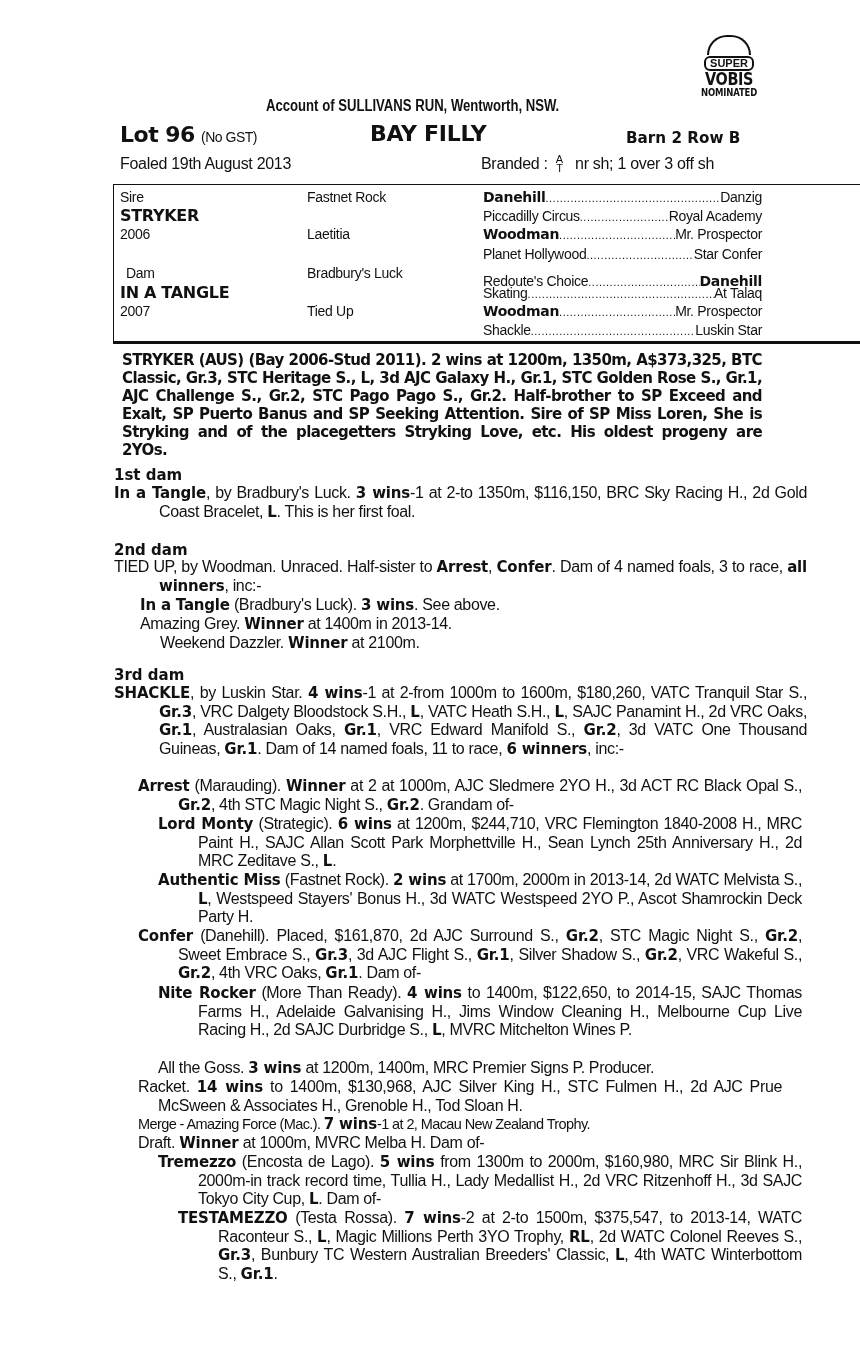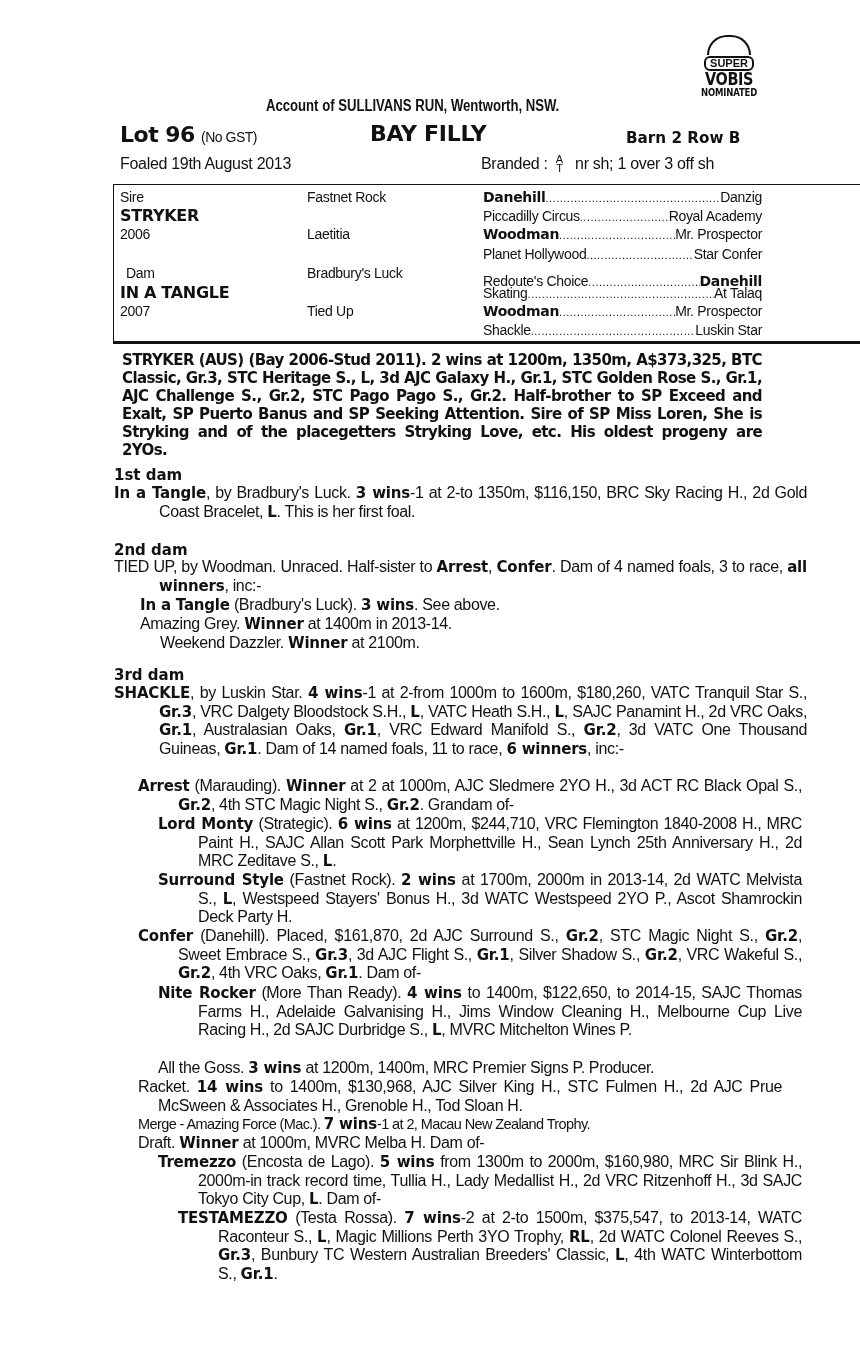--- a/index.html
+++ b/index.html
@@ -137,21 +137,21 @@
 <div class="sect" style="top:541px;">2nd dam</div>
 <div class="para" style="top: 558px; left: 114px; width: 648px; padding-left: 45px; text-indent: -45px;"><span>TIED UP, by Woodman. Unraced. Half-sister to </span><span class="b">Arrest</span><span>, </span><span class="b">Confer</span><span>. Dam of 4 named foals, 3 to race, </span><span class="b">all winners</span><span>, inc:-</span></div>
 <div class="para" style="top: 596px; left: 140px; width: 622px; padding-left: 0px; text-indent: 0px;"><span class="b">In a Tangle</span><span> (Bradbury's Luck). </span><span class="b">3 wins</span><span>. See above.</span></div>
 <div class="para" style="top: 615px; left: 140px; width: 622px; padding-left: 0px; text-indent: 0px;"><span>Amazing Grey. </span><span class="b">Winner</span><span> at 1400m in 2013-14.</span></div>
 <div class="para" style="top: 634px; left: 140px; width: 622px; padding-left: 0px; text-indent: 0px; margin-left: 20px;"><span>Weekend Dazzler. </span><span class="b">Winner</span><span> at 2100m.</span></div>
 
 <div class="sect" style="top:666px;">3rd dam</div>
 <div class="para" style="top: 684px; left: 114px; width: 648px; padding-left: 45px; text-indent: -45px;"><span class="b">SHACKLE</span><span>, by Luskin Star. </span><span class="b">4 wins</span><span>-1 at 2-from 1000m to 1600m, $180,260, VATC Tranquil Star S., </span><span class="b">Gr.3</span><span>, VRC Dalgety Bloodstock S.H., </span><span class="b">L</span><span>, VATC Heath S.H., </span><span class="b">L</span><span>, SAJC Panamint H., 2d VRC Oaks, </span><span class="b">Gr.1</span><span>, Australasian Oaks, </span><span class="b">Gr.1</span><span>, VRC Edward Manifold S., </span><span class="b">Gr.2</span><span>, 3d VATC One Thousand Guineas, </span><span class="b">Gr.1</span><span>. Dam of 14 named foals, 11 to race, </span><span class="b">6 winners</span><span>, inc:-</span></div>
 <div class="para" style="top: 777px; left: 138px; width: 624px; padding-left: 40px; text-indent: -40px;"><span class="b">Arrest</span><span> (Marauding). </span><span class="b">Winner</span><span> at 2 at 1000m, AJC Sledmere 2YO H., 3d ACT RC Black Opal S., </span><span class="b">Gr.2</span><span>, 4th STC Magic Night S., </span><span class="b">Gr.2</span><span>. Grandam of-</span></div>
 <div class="para" style="top: 815px; left: 158px; width: 604px; padding-left: 40px; text-indent: -40px;"><span class="b">Lord Monty</span><span> (Strategic). </span><span class="b">6 wins</span><span> at 1200m, $244,710, VRC Flemington 1840-2008 H., MRC Paint H., SAJC Allan Scott Park Morphettville H., Sean Lynch 25th Anniversary H., 2d MRC Zeditave S., </span><span class="b">L</span><span>.</span></div>
-<div class="para" style="top: 871px; left: 158px; width: 604px; padding-left: 40px; text-indent: -40px;"><span class="b">Surround Style</span><span> (Fastnet Rock). </span><span class="b">2 wins</span><span> at 1700m, 2000m in 2013-14, 2d WATC Melvista S., </span><span class="b">L</span><span>, Westspeed Stayers' Bonus H., 3d WATC Westspeed 2YO P., Ascot Shamrockin Deck Party H.</span></div>
+<div class="para" style="top: 871px; left: 158px; width: 604px; padding-left: 40px; text-indent: -40px;"><span class="b">Authentic Miss</span><span> (Fastnet Rock). </span><span class="b">2 wins</span><span> at 1700m, 2000m in 2013-14, 2d WATC Melvista S., </span><span class="b">L</span><span>, Westspeed Stayers' Bonus H., 3d WATC Westspeed 2YO P., Ascot Shamrockin Deck Party H.</span></div>
 <div class="para" style="top: 927px; left: 138px; width: 624px; padding-left: 40px; text-indent: -40px;"><span class="b">Confer</span><span> (Danehill). Placed, $161,870, 2d AJC Surround S., </span><span class="b">Gr.2</span><span>, STC Magic Night S., </span><span class="b">Gr.2</span><span>, Sweet Embrace S., </span><span class="b">Gr.3</span><span>, 3d AJC Flight S., </span><span class="b">Gr.1</span><span>, Silver Shadow S., </span><span class="b">Gr.2</span><span>, VRC Wakeful S., </span><span class="b">Gr.2</span><span>, 4th VRC Oaks, </span><span class="b">Gr.1</span><span>. Dam of-</span></div>
 <div class="para" style="top: 984px; left: 158px; width: 604px; padding-left: 40px; text-indent: -40px;"><span class="b">Nite Rocker</span><span> (More Than Ready). </span><span class="b">4 wins</span><span> to 1400m, $122,650, to 2014-15, SAJC Thomas Farms H., Adelaide Galvanising H., Jims Window Cleaning H., Melbourne Cup Live Racing H., 2d SAJC Durbridge S., </span><span class="b">L</span><span>, MVRC Mitchelton Wines P.</span></div>
 <div class="para" style="top: 1059px; left: 158px; width: 604px; padding-left: 0px; text-indent: 0px;"><span>All the Goss. </span><span class="b">3 wins</span><span> at 1200m, 1400m, MRC Premier Signs P. Producer.</span></div>
 <div class="para" style="top: 1078px; left: 138px; width: 624px; padding-left: 20px; text-indent: -20px;"><span>Racket. </span><span class="b">14 wins</span><span> to 1400m, $130,968, AJC Silver King H., STC Fulmen H., 2d AJC Prue McSween &amp; Associates H., Grenoble H., Tod Sloan H.</span></div>
 <div class="para" style="top: 1115px; left: 138px; width: 624px; font-size: 14.5px; letter-spacing: -0.6px; padding-left: 0px; text-indent: 0px;"><span>Merge - Amazing Force (Mac.). </span><span class="b">7 wins</span><span>-1 at 2, Macau New Zealand Trophy.</span></div>
 <div class="para" style="top: 1134px; left: 138px; width: 624px; padding-left: 0px; text-indent: 0px;"><span>Draft. </span><span class="b">Winner</span><span> at 1000m, MVRC Melba H. Dam of-</span></div>
 <div class="para" style="top: 1153px; left: 158px; width: 604px; padding-left: 40px; text-indent: -40px;"><span class="b">Tremezzo</span><span> (Encosta de Lago). </span><span class="b">5 wins</span><span> from 1300m to 2000m, $160,980, MRC Sir Blink H., 2000m-in track record time, Tullia H., Lady Medallist H., 2d VRC Ritzenhoff H., 3d SAJC Tokyo City Cup, </span><span class="b">L</span><span>. Dam of-</span></div>
 <div class="para" style="top: 1209px; left: 178px; width: 584px; padding-left: 40px; text-indent: -40px;"><span class="b">TESTAMEZZO</span><span> (Testa Rossa). </span><span class="b">7 wins</span><span>-2 at 2-to 1500m, $375,547, to 2013-14, WATC Raconteur S., </span><span class="b">L</span><span>, Magic Millions Perth 3YO Trophy, </span><span class="b">RL</span><span>, 2d WATC Colonel Reeves S., </span><span class="b">Gr.3</span><span>, Bunbury TC Western Australian Breeders' Classic, </span><span class="b">L</span><span>, 4th WATC Winterbottom S., </span><span class="b">Gr.1</span><span>.</span></div>
 
 </body></html>

